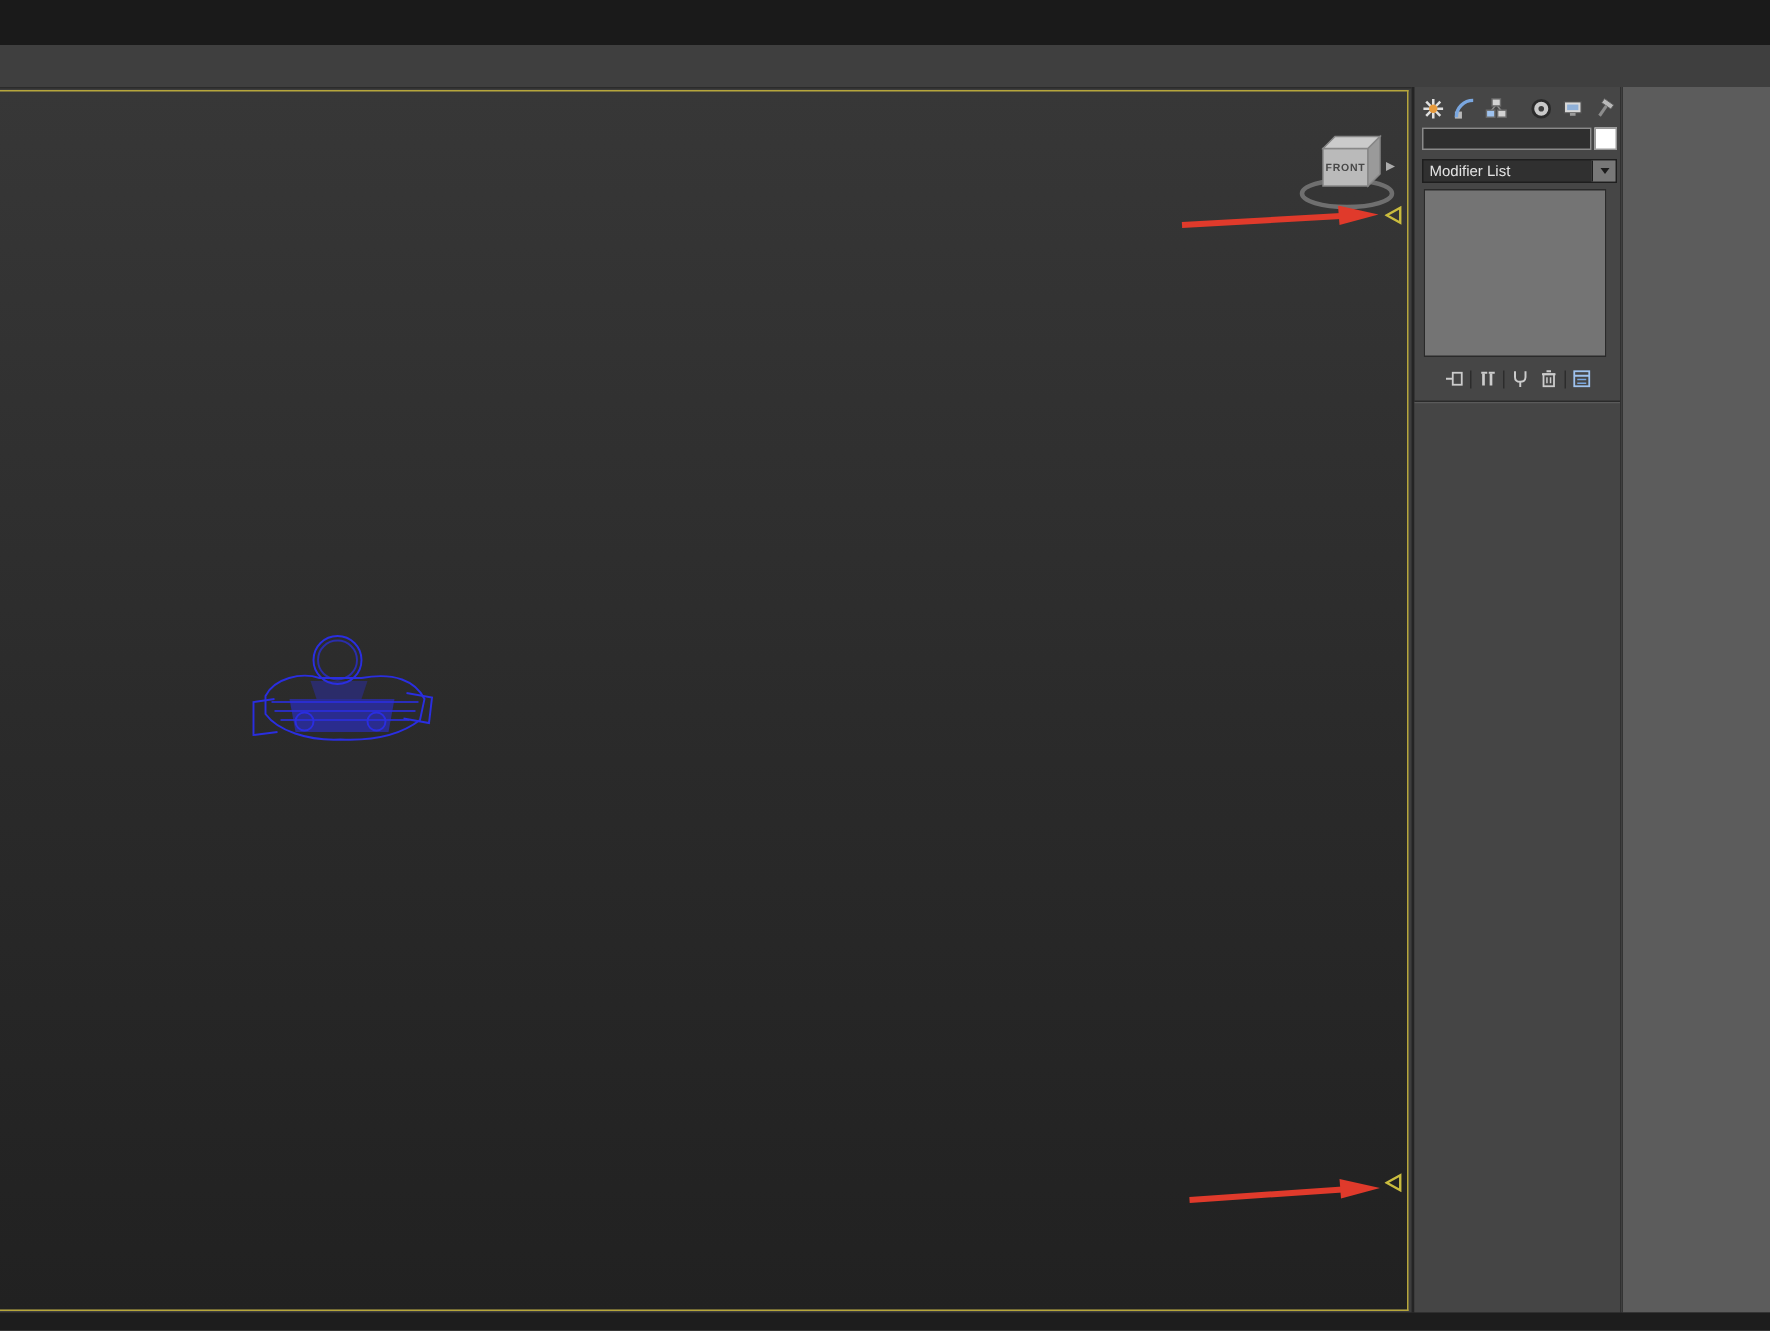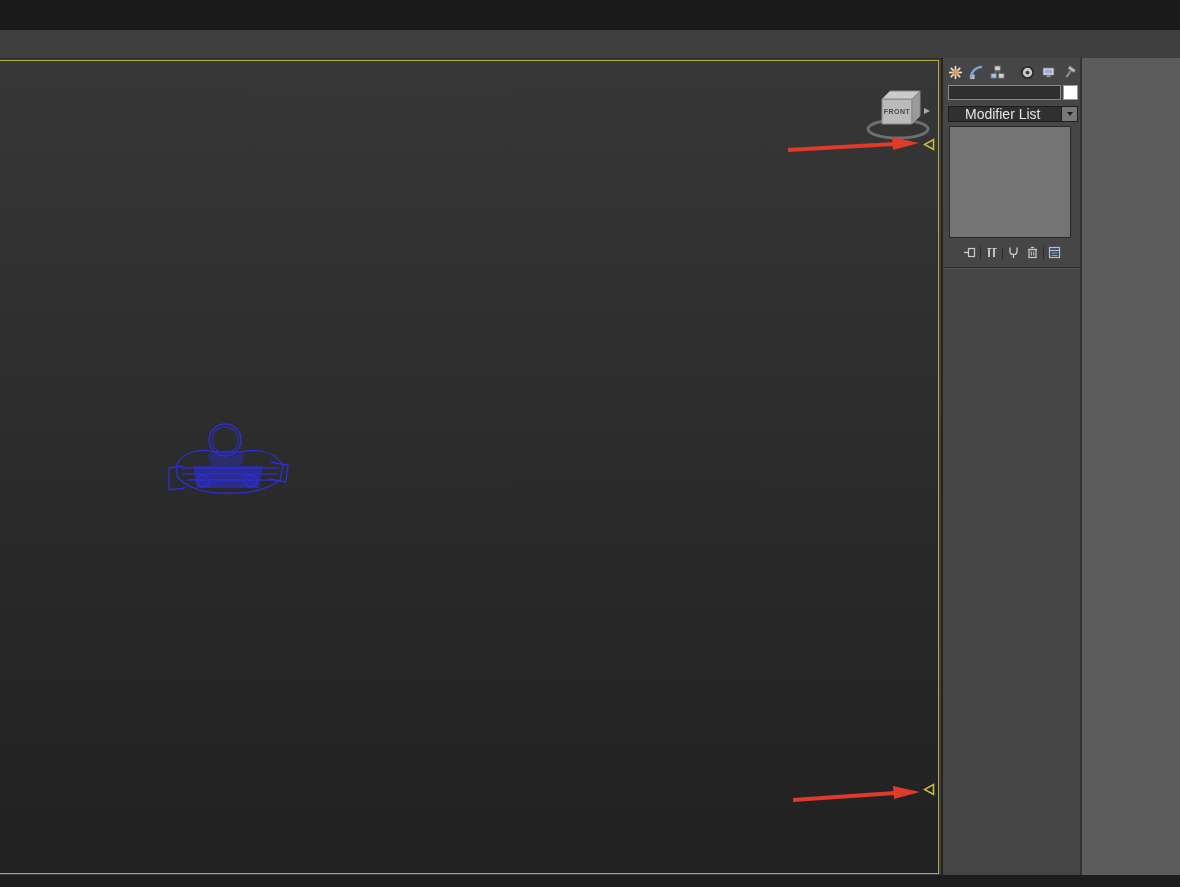--- a/index.html
+++ b/index.html
@@ -26,21 +26,21 @@
   
   .command-panel{position:absolute;left:941px;top:58px;width:140px;height:817px;
     background:#464646;border-left:2px solid #242424;border-right:1px solid #303030;box-sizing:border-box;}
   .tabs-row{position:absolute;left:3px;top:4px;height:20px;display:flex;align-items:center;gap:2px;}
   .tab{width:19px;height:18px;display:flex;align-items:center;justify-content:center;background:transparent;border:none;padding:0;cursor:pointer;}
   .tab.grp{margin-left:9px;}
   .name-row{position:absolute;left:5px;top:27px;width:130px;height:15px;display:flex;gap:2px;}
   .obj-name{flex:1;min-width:0;background:#2f2f2f;border:1px solid #8a8a8a;color:#ddd;font-size:10px;padding:0 3px;height:15px;box-sizing:border-box;}
   .swatch{width:15px;height:15px;background:#ffffff;border:1px solid #9a9a9a;box-sizing:border-box;cursor:pointer;}
   .dropdown{position:absolute;left:5px;top:48px;width:130px;height:16px;background:#303030;border:1px solid #1e1e1e;display:flex;align-items:center;box-sizing:border-box;cursor:pointer;}
-  .dd-label{flex:1;color:#e4e4e4;font-size:14px;padding-left:16px;white-space:nowrap;overflow:hidden;}
+  .dd-label{flex:1;color:#e4e4e4;font-size:10px;padding-left:4px;white-space:nowrap;overflow:hidden;}
   .dd-btn{width:15px;height:100%;background:#787878;border-left:1px solid #1e1e1e;display:flex;align-items:center;justify-content:center;}
   .dd-chev{width:0;height:0;border-left:3.5px solid transparent;border-right:3.5px solid transparent;border-top:4.5px solid #1c1c1c;}
   .stack-box{position:absolute;left:6px;top:68px;width:122px;height:112px;background:#747474;border:1px solid #2a2a2a;box-sizing:border-box;}
   .stack-buttons{position:absolute;left:2px;top:186px;width:134px;height:17px;display:flex;align-items:center;justify-content:center;gap:2px;}
   .sbtn{width:17px;height:16px;display:flex;align-items:center;justify-content:center;background:transparent;border:none;padding:0;cursor:pointer;}
   .sep{width:1px;height:12px;background:#2c2c2c;}
   .panel-divider{position:absolute;left:0;top:209px;width:100%;height:0;border-top:1px solid #2a2a2a;border-bottom:1px solid #5a5a5a;}
   .rollout-area{position:absolute;left:0;top:211px;right:0;bottom:0;background:#454545;}
 
   .right-gutter{position:absolute;left:1081px;top:58px;width:99px;height:817px;background:#5c5c5c;border-left:1px solid #343434;box-sizing:border-box;}

